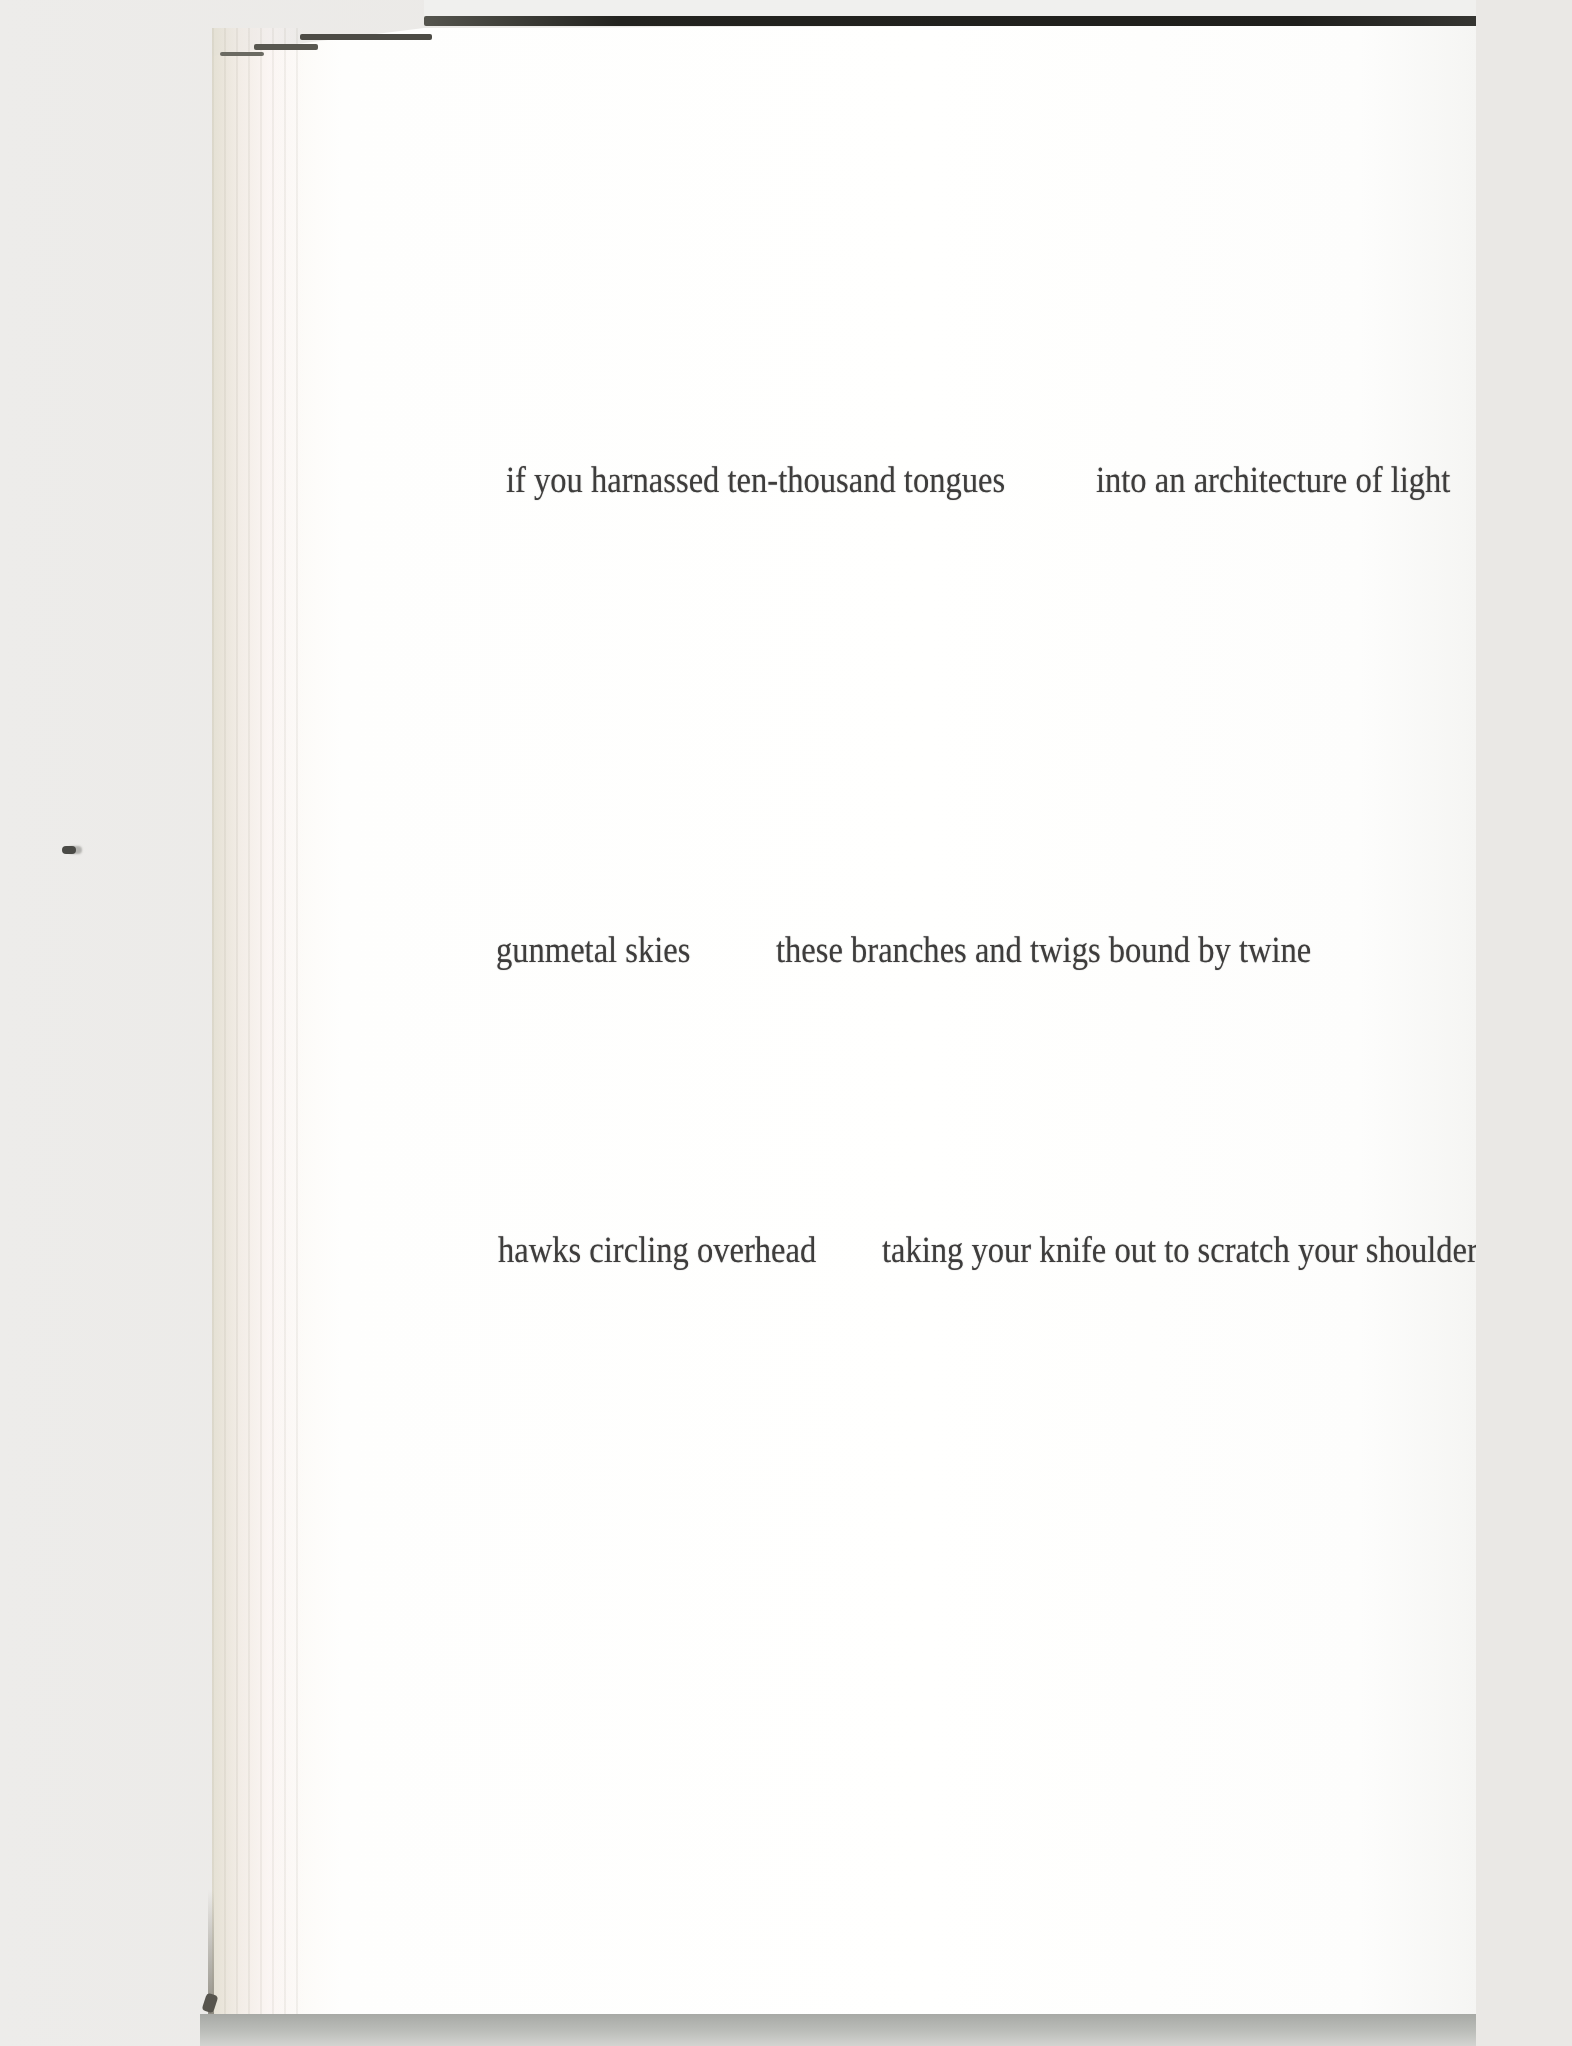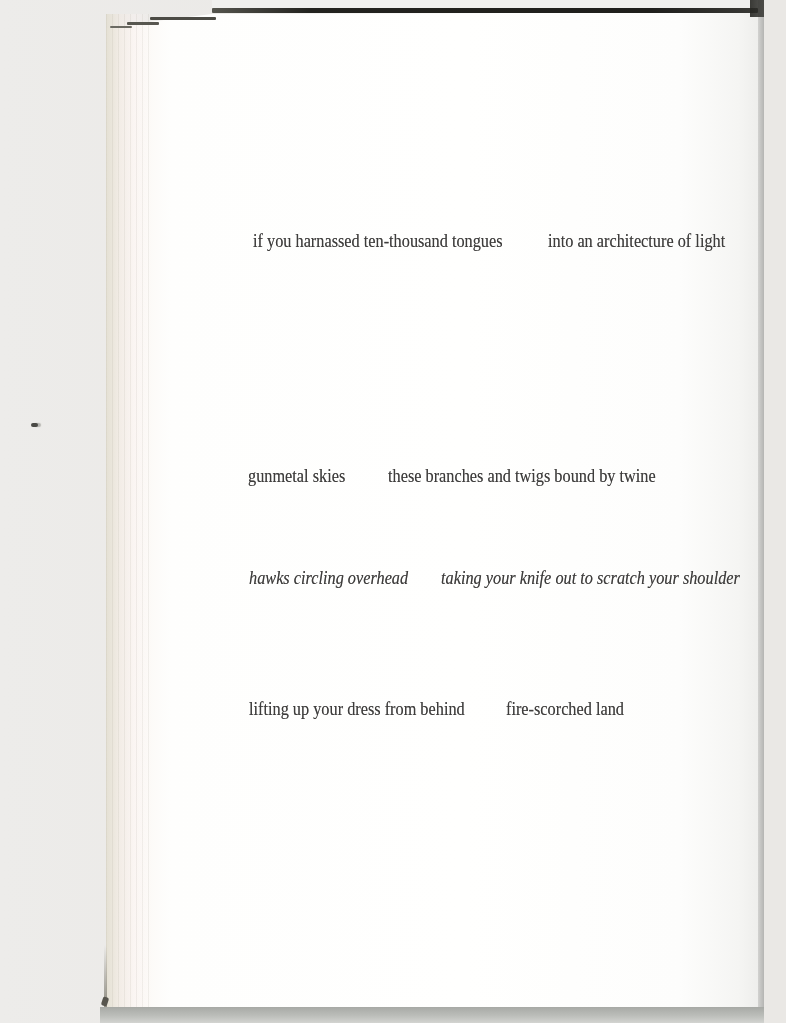--- a/index.html
+++ b/index.html
@@ -3,21 +3,20 @@
 <meta charset="utf-8">
 <style>
   html, body { margin: 0; padding: 0; background: #eae8e5; }
   .scan {
     position: relative;
     width: 738px;
     height: 1023px;
     overflow: hidden;
     background: linear-gradient(90deg, #edecea 0%, #eae8e5 55%, #e6e4df 88%, #e3e1d8 100%);
     font-family: "Liberation Serif", "DejaVu Serif", serif;
-    padding-left: 26px;
   }
   
   .top-strip {
     position: absolute; left: 212px; top: 0; width: 546px; height: 8px;
     background: #f0f0ee;
   }
   
   .page {
     position: absolute; left: 106px; top: 12px; width: 652px; height: 995px;
     background: linear-gradient(90deg, #f3efe9 0%, #fbf8f4 4%, #fefefd 10%, #fffffe 55%, #fdfdfc 88%, #f5f5f3 97%, #eeeeec 100%);
@@ -76,21 +75,21 @@
     line-height: 1.1;
     color: #3e3d3c;
     letter-spacing: 0px;
     transform: scaleX(0.88);
     transform-origin: 0 0;
     text-shadow: 0 0 0.6px rgba(62,61,60,0.55);
   }
   .l1 { top: 231px; } .l1 .p-left { left: 253px; } .l1 .p-right { left: 548px; }
   .l2 { top: 350px; } .l2 .p-left { left: 251px; } .l2 .p-right { left: 420px; }
   .l3 { top: 466px; } .l3 .p-left { left: 248px; } .l3 .p-right { left: 388px; }
-  .l4 { top: 568px; font-style: italic; } .l4 .p-left { left: 249px; } .l4 .p-right { left: 441px; }
+  .l4 { top: 616px; } .l4 .p-left { left: 249px; } .l4 .p-right { left: 441px; }
   .l5 { top: 699px; } .l5 .p-left { left: 249px; } .l5 .p-right { left: 506px; }
 </style>
 </head>
 <body>
 
 <div class="scan">
   <div class="top-strip"></div>
   <div class="page"></div>
   <div class="fore-edge"></div>
   <div class="edge-top-main"></div>
@@ -110,18 +109,14 @@
       <span class="phrase p-right">into an architecture of light</span>
     </div>
     <div class="poem-line l3">
       <span class="phrase p-left">gunmetal skies</span>
       <span class="phrase p-right">these branches and twigs bound by twine</span>
     </div>
     <div class="poem-line l4">
       <span class="phrase p-left">hawks circling overhead</span>
       <span class="phrase p-right">taking your knife out to scratch your shoulder</span>
     </div>
-    <div class="poem-line l5">
-      <span class="phrase p-left">lifting up your dress from behind</span>
-      <span class="phrase p-right">fire-scorched land</span>
-    </div>
   </div>
 </div>
 
 </body></html>

